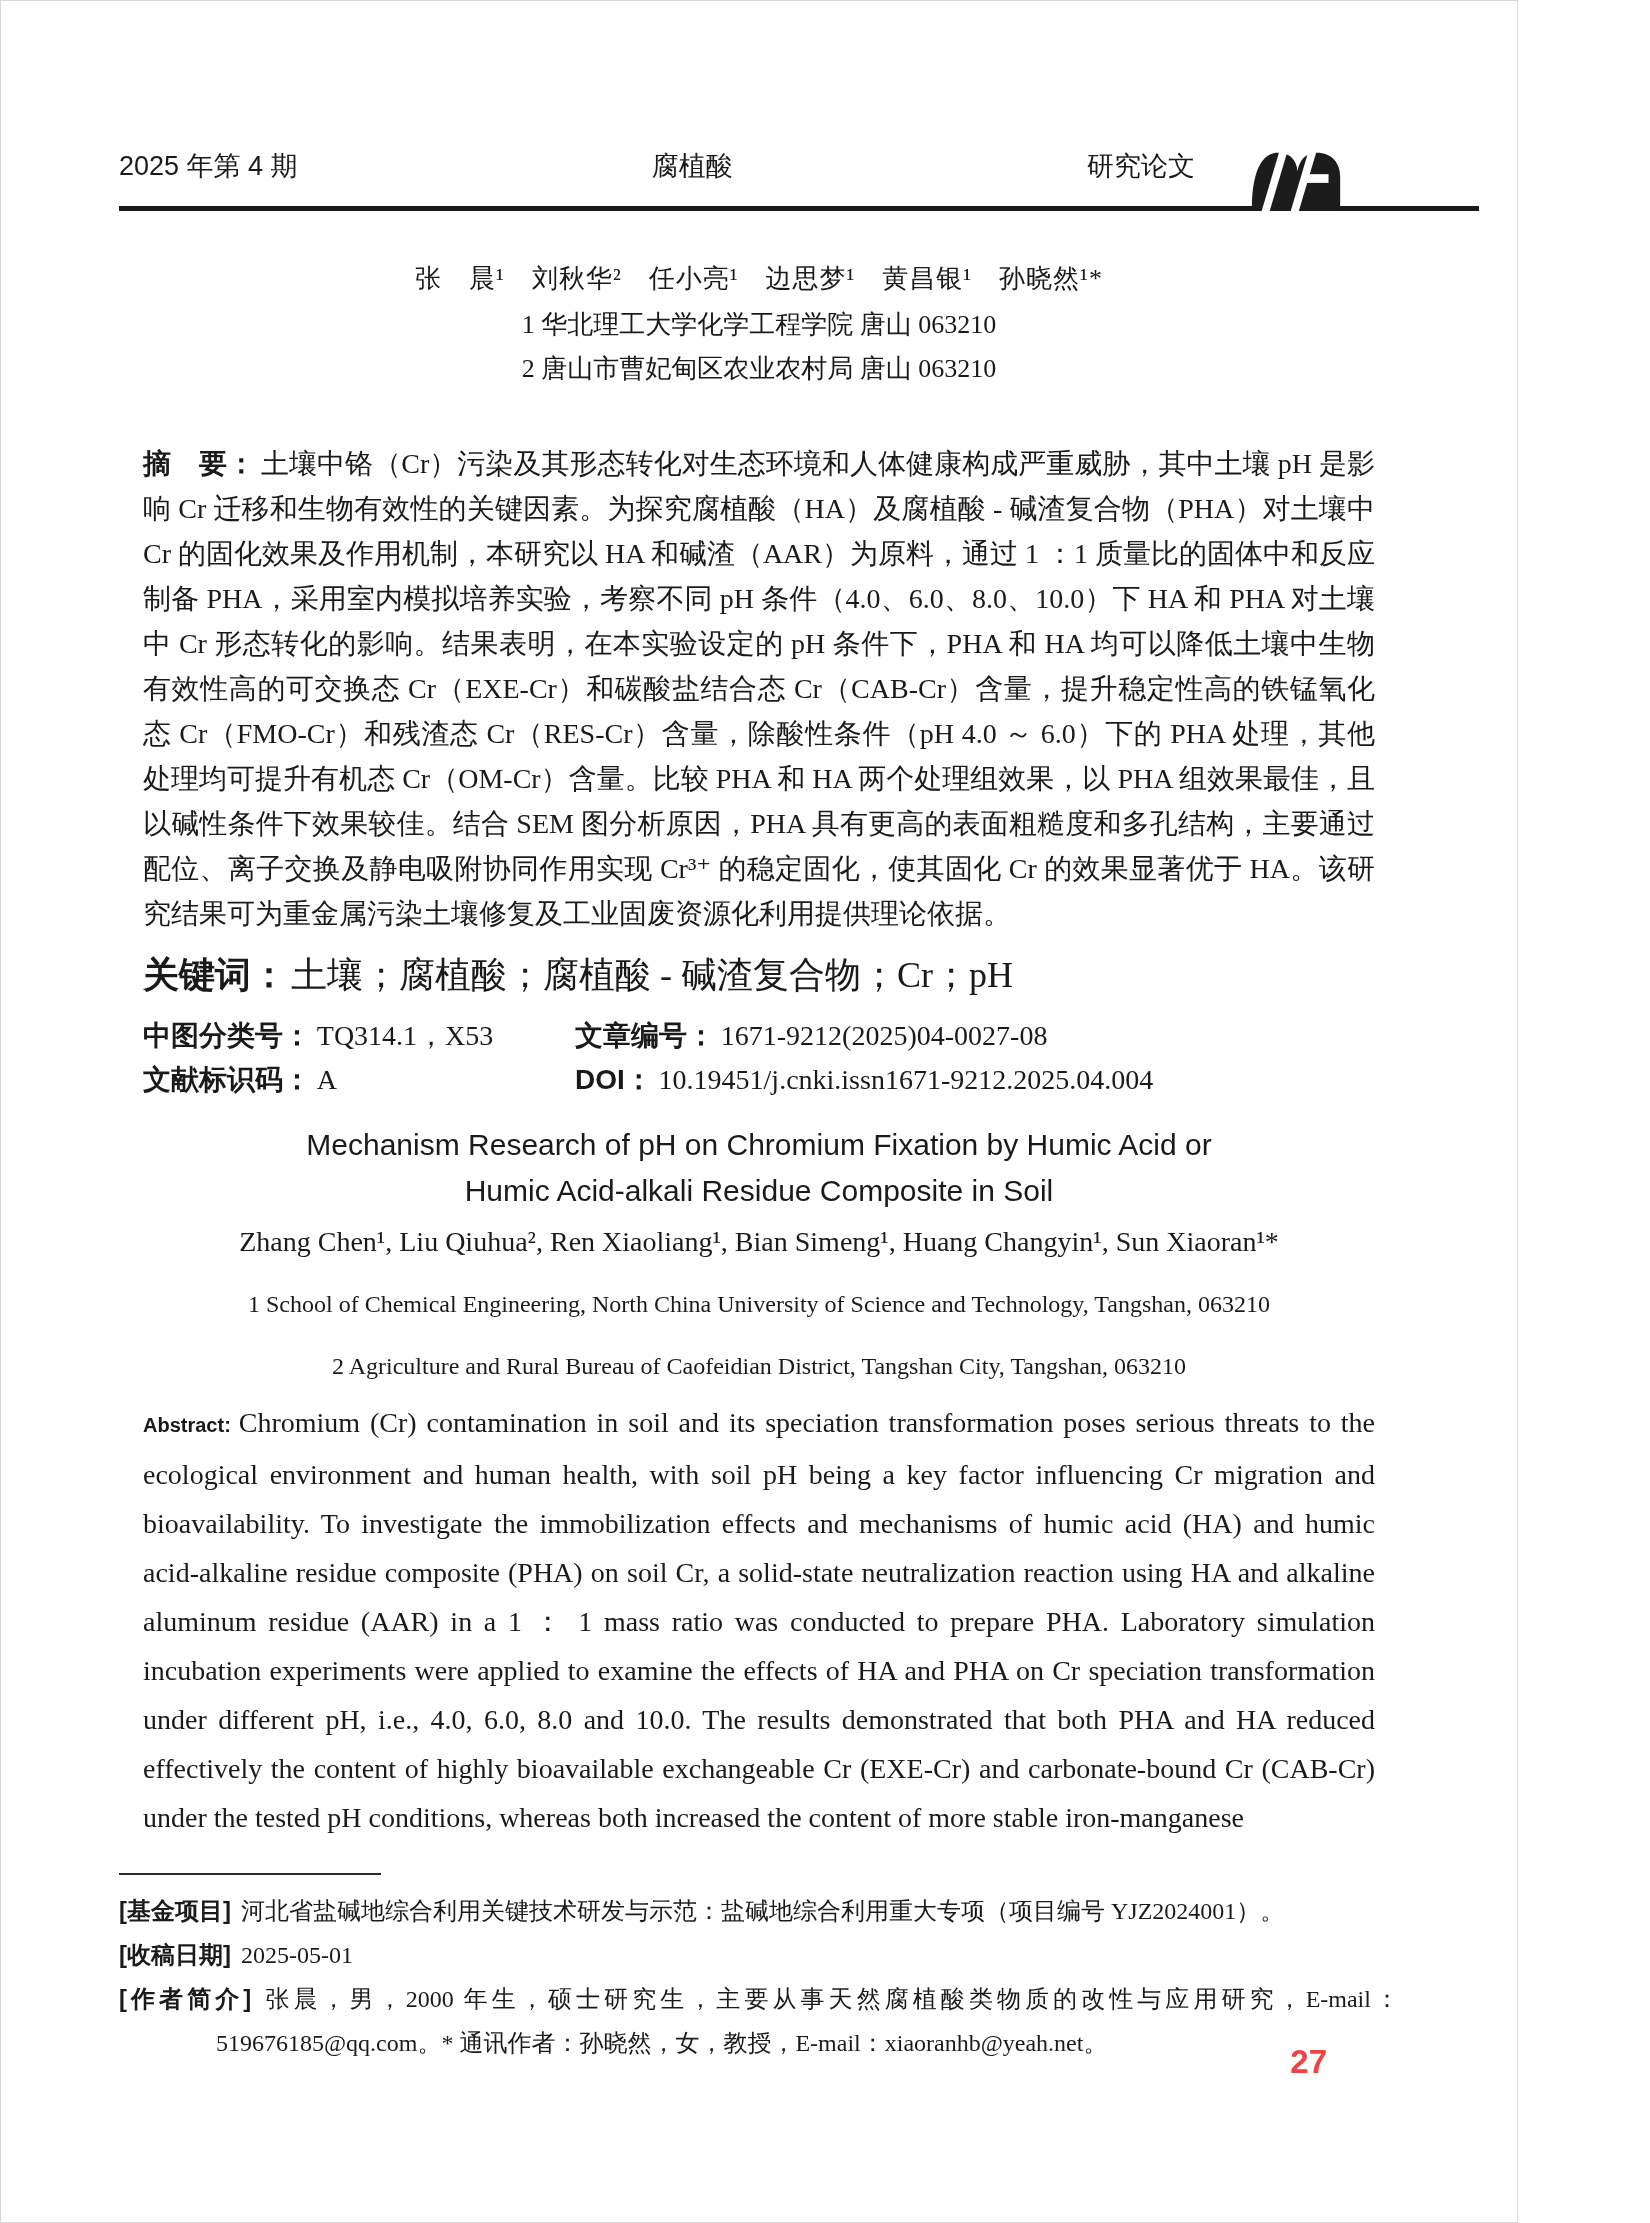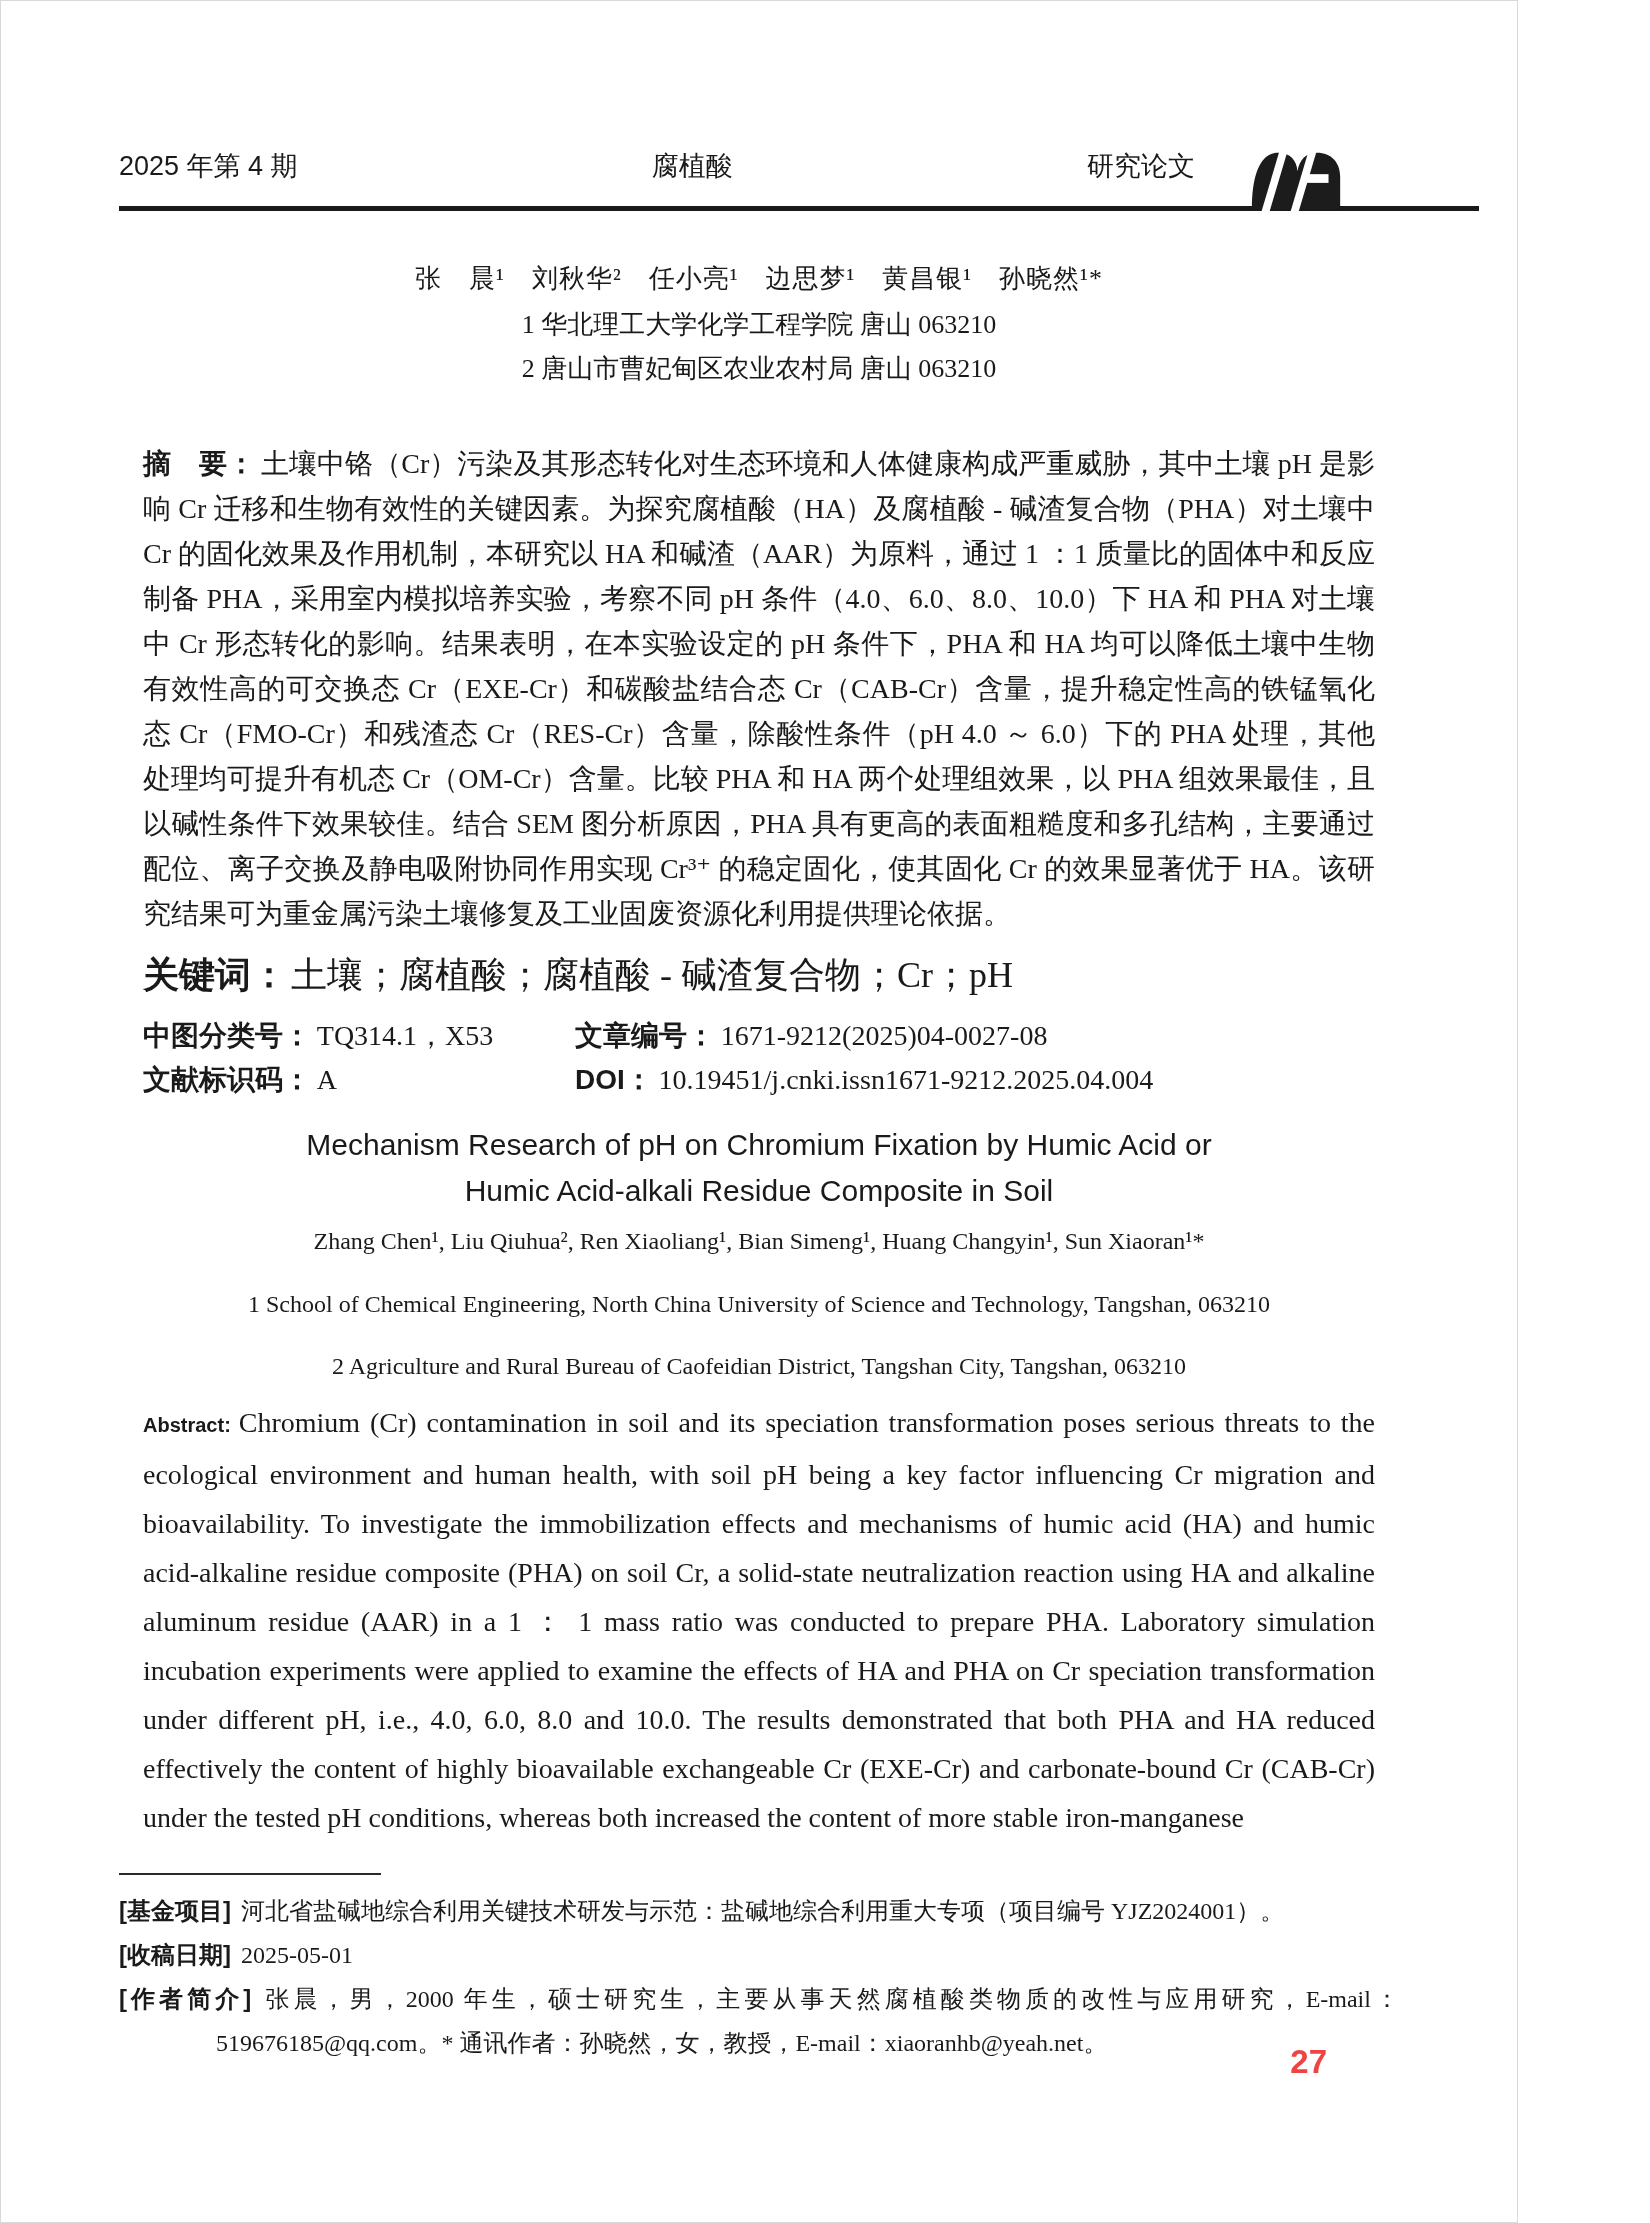--- a/index.html
+++ b/index.html
@@ -38,21 +38,21 @@
 
   .abs-cn{margin:56px 24px 0 24px;font-size:28px;line-height:45px;text-align:justify;}
   .abs-cn .lbl{margin-right:5.8px;}
   .kw{margin:16px 24px;font-size:36px;line-height:45px;}
   .kw .lbl{margin-right:3.9px;}
   .meta-row{display:flex;margin:0 24px;font-size:28px;line-height:44px;}
   .meta-col1{width:432px;flex:0 0 auto;}
   .meta-row .lbl{margin-right:5.8px;}
 
   .en-title{margin-top:19.4px;text-align:center;font-family:"Liberation Sans","DejaVu Sans",sans-serif;font-size:30px;line-height:46px;}
-  .en-authors{margin-top:11.6px;text-align:center;font-size:24px;line-height:33px;}
+  .en-authors{margin-top:11.6px;text-align:center;font-size:28px;line-height:33px;}
   .en-affil{margin-top:31px;text-align:center;font-size:24px;line-height:31px;}
   .en-abs{margin:15.5px 24px 0 24px;font-size:28px;line-height:49px;text-align:justify;}
   .en-abs .lbl{font-size:20px;margin-right:8px;}
 
   .fn-rule{margin-top:31px;width:262px;border-top:2.9px solid #2a2a2a;}
   .fn-block{margin-top:13.6px;}
   .fn{margin:0;font-size:24px;line-height:44px;padding-left:97px;text-indent:-97px;text-align:justify;}
   .fn .fn-lbl{margin-right:10px;}
 
   .pageno{

